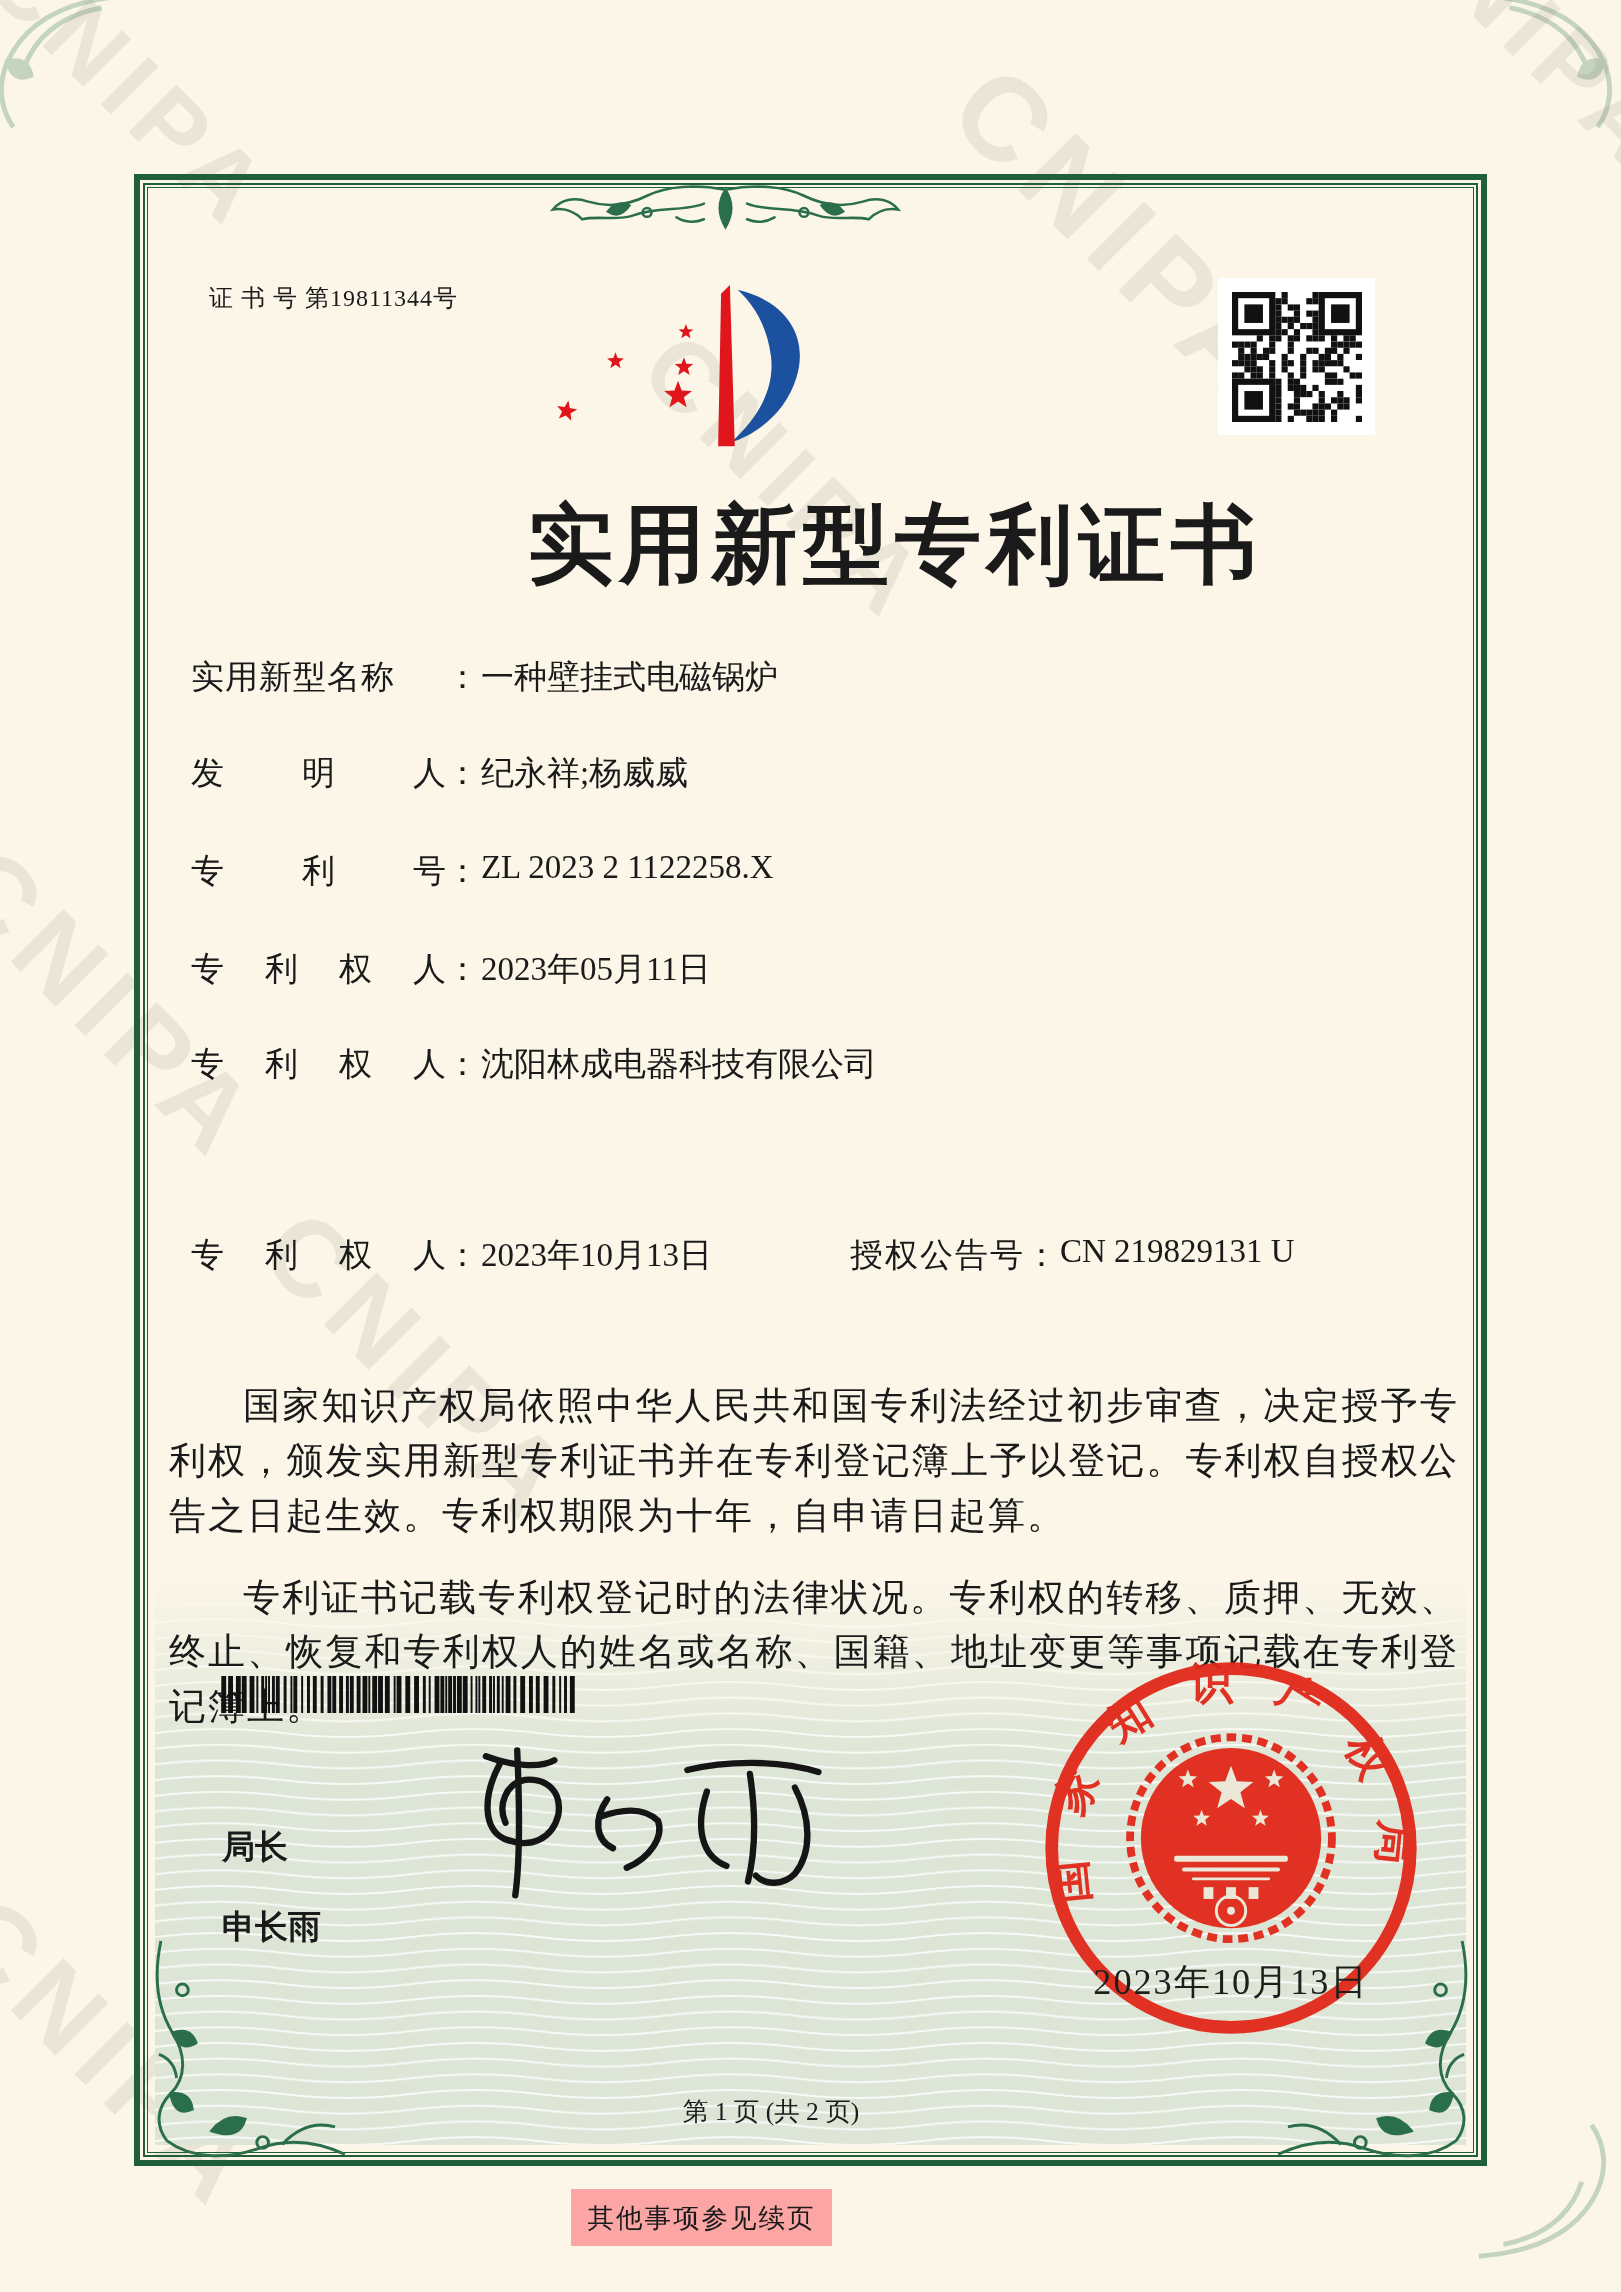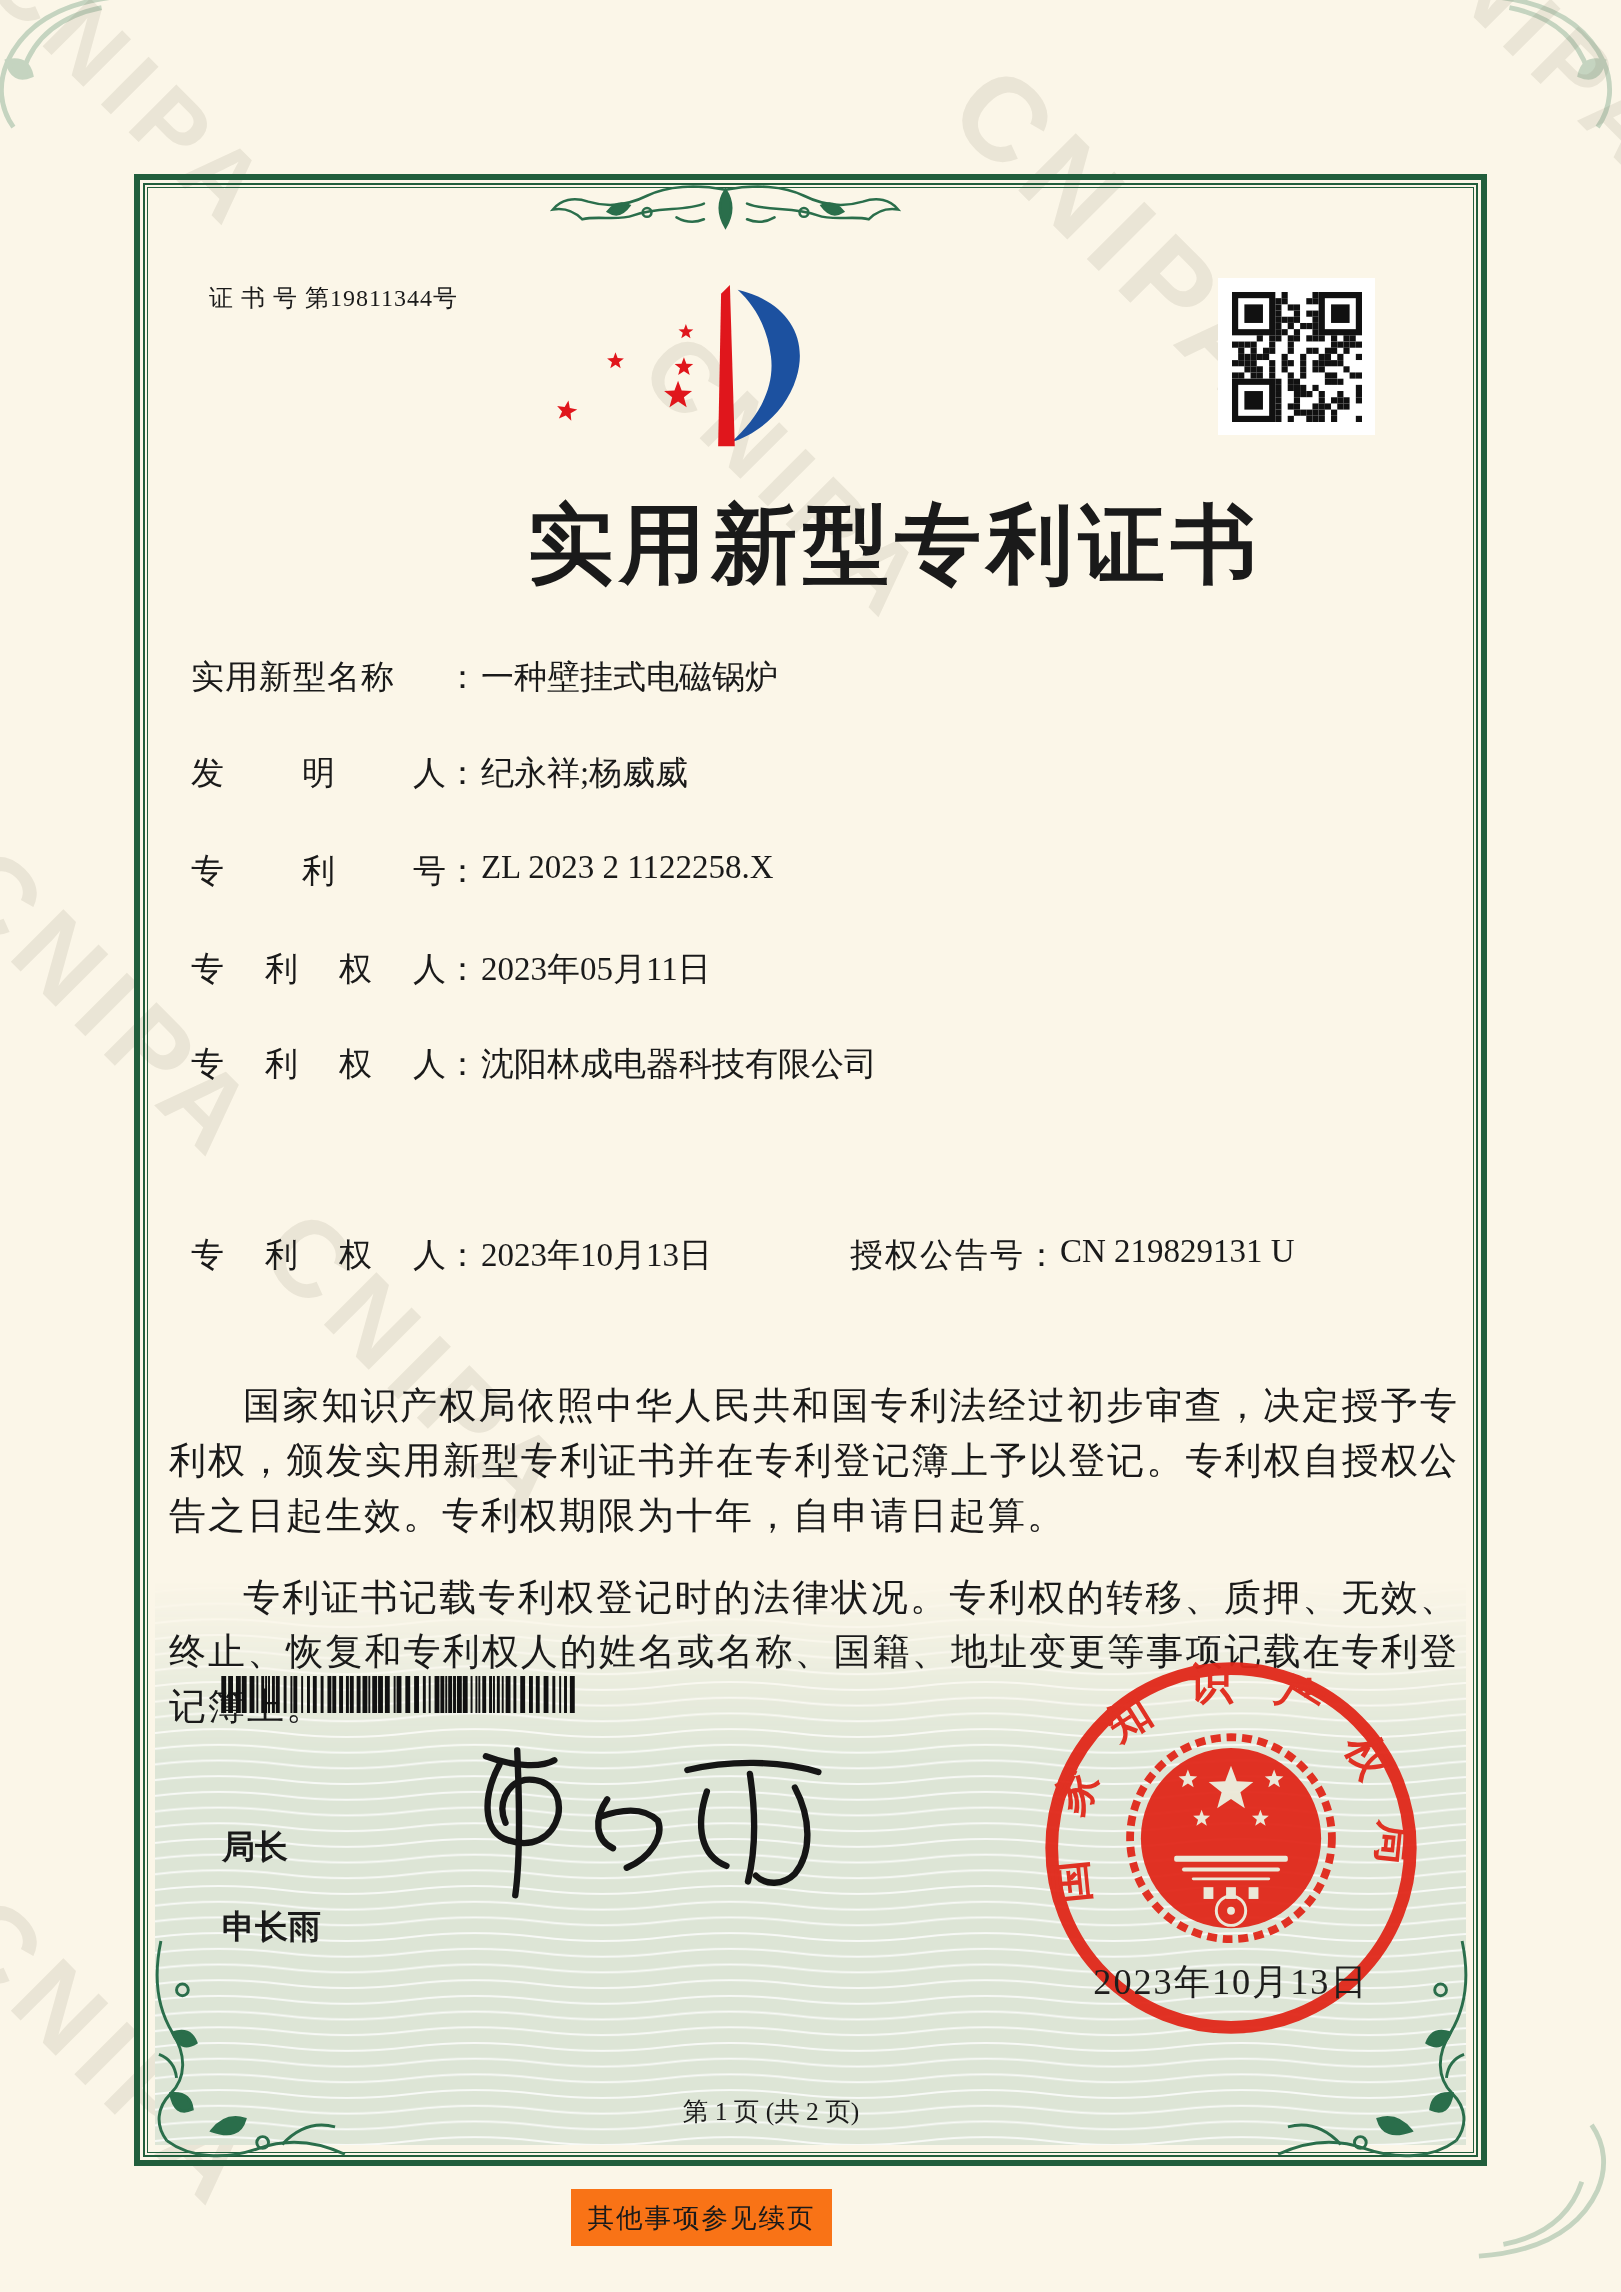--- a/index.html
+++ b/index.html
@@ -64,21 +64,21 @@
   .barcode{position:absolute;left:218px;top:1676px;}
   .signer{position:absolute;left:222px;font-size:33px;font-weight:bold;
           font-family:"Liberation Sans","DejaVu Sans",sans-serif;}
   .signer-title{top:1825px;} .signer-name{top:1905px;}
   .signature{position:absolute;left:421px;top:1727px;}
 
   .seal{position:absolute;left:1037px;top:1654px;opacity:.95;}
   .seal text{font-family:"Liberation Serif","DejaVu Serif",serif;}
 
   .page-footer{position:absolute;left:134px;top:2094px;width:1274px;text-align:center;font-size:25.5px;}
-  .cont-box{position:absolute;left:571px;top:2189px;width:261px;height:57px;background:#f97316;
+  .cont-box{position:absolute;left:571px;top:2189px;width:261px;height:57px;background:#fca5a5;
             display:flex;align-items:center;justify-content:center;font-size:26.5px;letter-spacing:2px;}
 </style>
 </head>
 <body>
 
 <div class="page">
 
   <span class="wm wm1">CNIPA</span>
   <span class="wm wm2">CNIPA</span>
   <span class="wm wm3">CNIPA</span>

